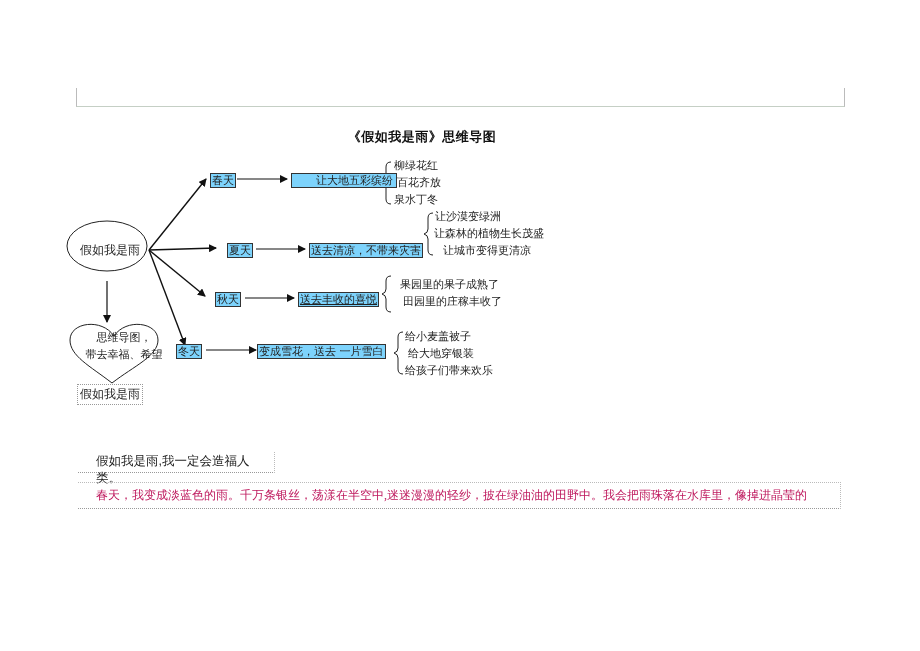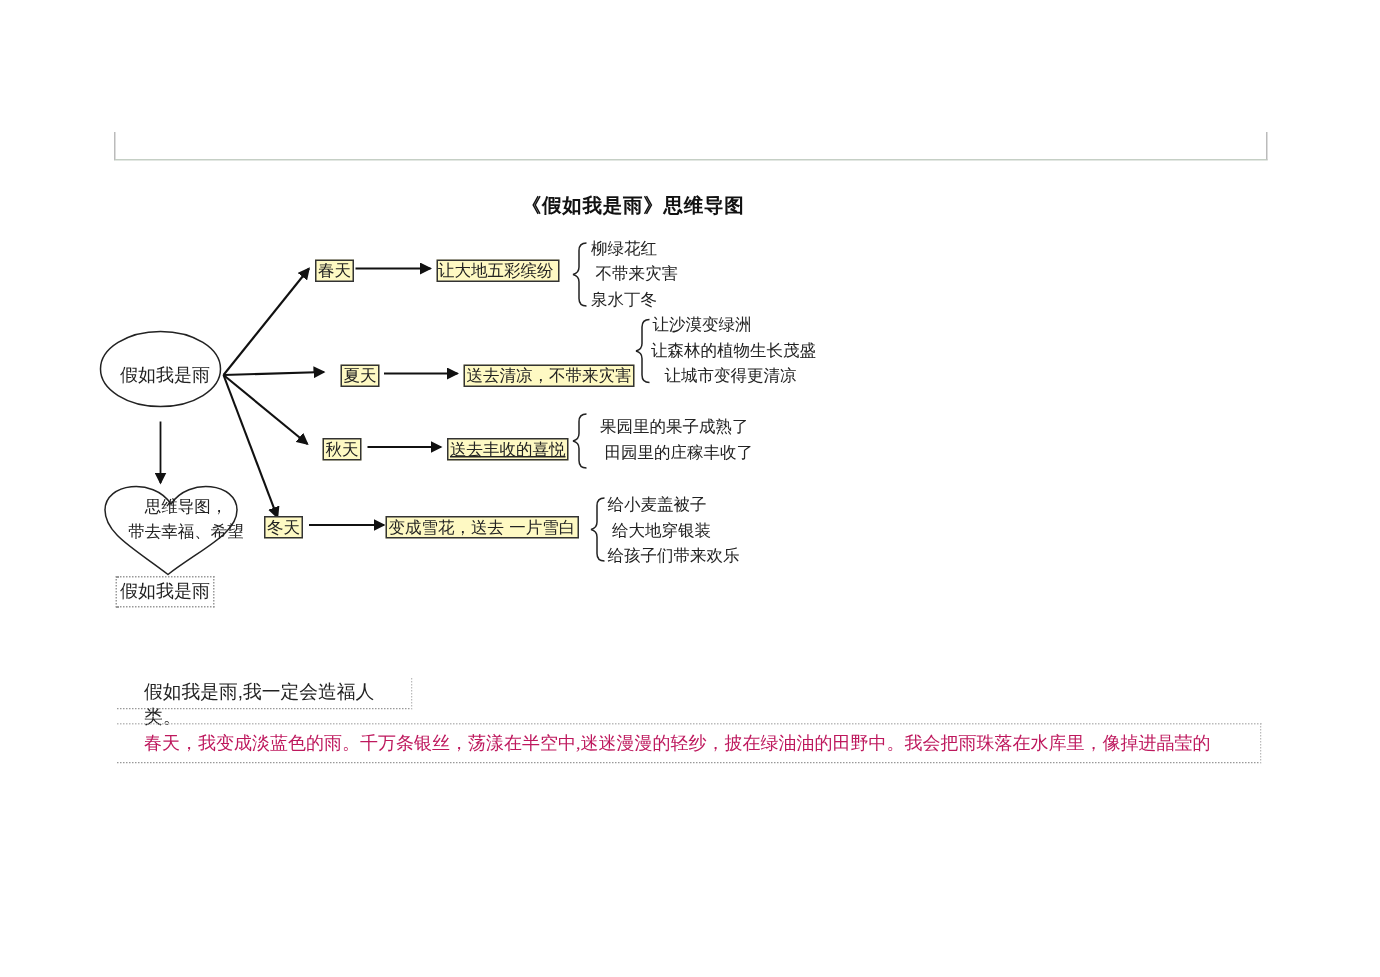--- a/index.html
+++ b/index.html
@@ -4,21 +4,21 @@
 <style>
   html, body { margin:0; padding:0; background:#ffffff; }
   body { width:920px; height:651px; position:relative; overflow:hidden;
          font-family:"DejaVu Serif", "Liberation Serif", serif; color:#222; }
   .top-frame { position:absolute; left:76px; top:88px; width:767px; height:18px;
                border-left:1px solid #bbb; border-right:1px solid #bbb; border-bottom:1px solid #c5cfc5; }
   .title { position:absolute; left:0; width:844px; top:128px; text-align:center;
            font-family:"DejaVu Sans", "Liberation Sans", sans-serif; font-weight:bold; font-size:13px; letter-spacing:0.5px; color:#111; }
   svg.map { position:absolute; left:0; top:0; }
   .lbl { position:absolute; font-size:11px; line-height:13px; white-space:nowrap; color:#222; }
-  .box { border:1px solid #333; padding:0 1px; background:#fef9c3; }
+  .box { border:1px solid #333; padding:0 1px; background:#7dd3fc; }
   .leaf { position:absolute; font-size:11px; line-height:17px; white-space:nowrap; color:#222; }
   .ellipse-text { position:absolute; left:80px; top:242px; font-size:12px; }
   .heart-text { position:absolute; left:78px; top:329px; width:92px; text-align:center; font-size:11px; line-height:17px; }
   .heart-caption { position:absolute; left:77px; top:384px; font-size:12px; padding:1px 2px;
                    border:1px dotted #999; font-family:"DejaVu Sans", "Liberation Sans", sans-serif; }
   .line1 { position:absolute; left:78px; top:452px; width:196px; height:20px; border-bottom:1px dotted #999; border-right:1px dotted #bbb; }
   .line1 span { position:absolute; left:18px; top:1px; font-family:Liberation Sans, sans-serif; font-size:12.5px; color:#222; }
   .line2 { position:absolute; left:78px; top:482px; width:762px; height:25px; border-top:1px dotted #bbb; border-bottom:1px dotted #999; border-right:1px dotted #bbb; }
   .line2 span { position:absolute; left:18px; top:4px; font-family:Liberation Serif, serif; font-size:12px; color:#be185d; white-space:nowrap; }
 </style>
@@ -58,27 +58,27 @@
   <path d="M403,332 q-5,0 -5,5 v11 q0,4 -4,5 q4,1 4,5 v11 q0,5 5,5" fill="none" stroke="#222" stroke-width="1"></path>
 </svg>
 
 <div class="ellipse-text">假如我是雨</div>
 
 <div class="lbl box" style="left:210px; top:173px;">春天</div>
 <div class="lbl box" style="left:227px; top:243px;">夏天</div>
 <div class="lbl box" style="left:215px; top:292px;">秋天</div>
 <div class="lbl box" style="left:176px; top:344px;">冬天</div>
 
-<div class="lbl box" style="left:291px; top:173px; padding:0 3px 0 0;">让大地五彩缤纷</div>
+<div class="lbl box" style="left:291px; top:173px; padding:0 3px 0 24px;">让大地五彩缤纷</div>
 <div class="lbl box" style="left:309px; top:243px;">送去清凉，不带来灾害</div>
 <div class="lbl box" style="left:298px; top:292px;text-decoration:underline;">送去丰收的喜悦</div>
 <div class="lbl box" style="left:257px; top:344px;">变成雪花，送去 一片雪白</div>
 
 <div class="leaf" style="left:394px; top:157px;">柳绿花红</div>
-<div class="leaf" style="left:397px; top:174px;">不带来灾害</div>
+<div class="leaf" style="left:397px; top:174px;">百花齐放</div>
 <div class="leaf" style="left:394px; top:191px;">泉水丁冬</div>
 
 <div class="leaf" style="left:435px; top:208px;">让沙漠变绿洲</div>
 <div class="leaf" style="left:434px; top:225px;">让森林的植物生长茂盛</div>
 <div class="leaf" style="left:443px; top:242px;">让城市变得更清凉</div>
 
 <div class="leaf" style="left:400px; top:276px;">果园里的果子成熟了</div>
 <div class="leaf" style="left:403px; top:293px;">田园里的庄稼丰收了</div>
 
 <div class="leaf" style="left:405px; top:328px;">给小麦盖被子</div>

